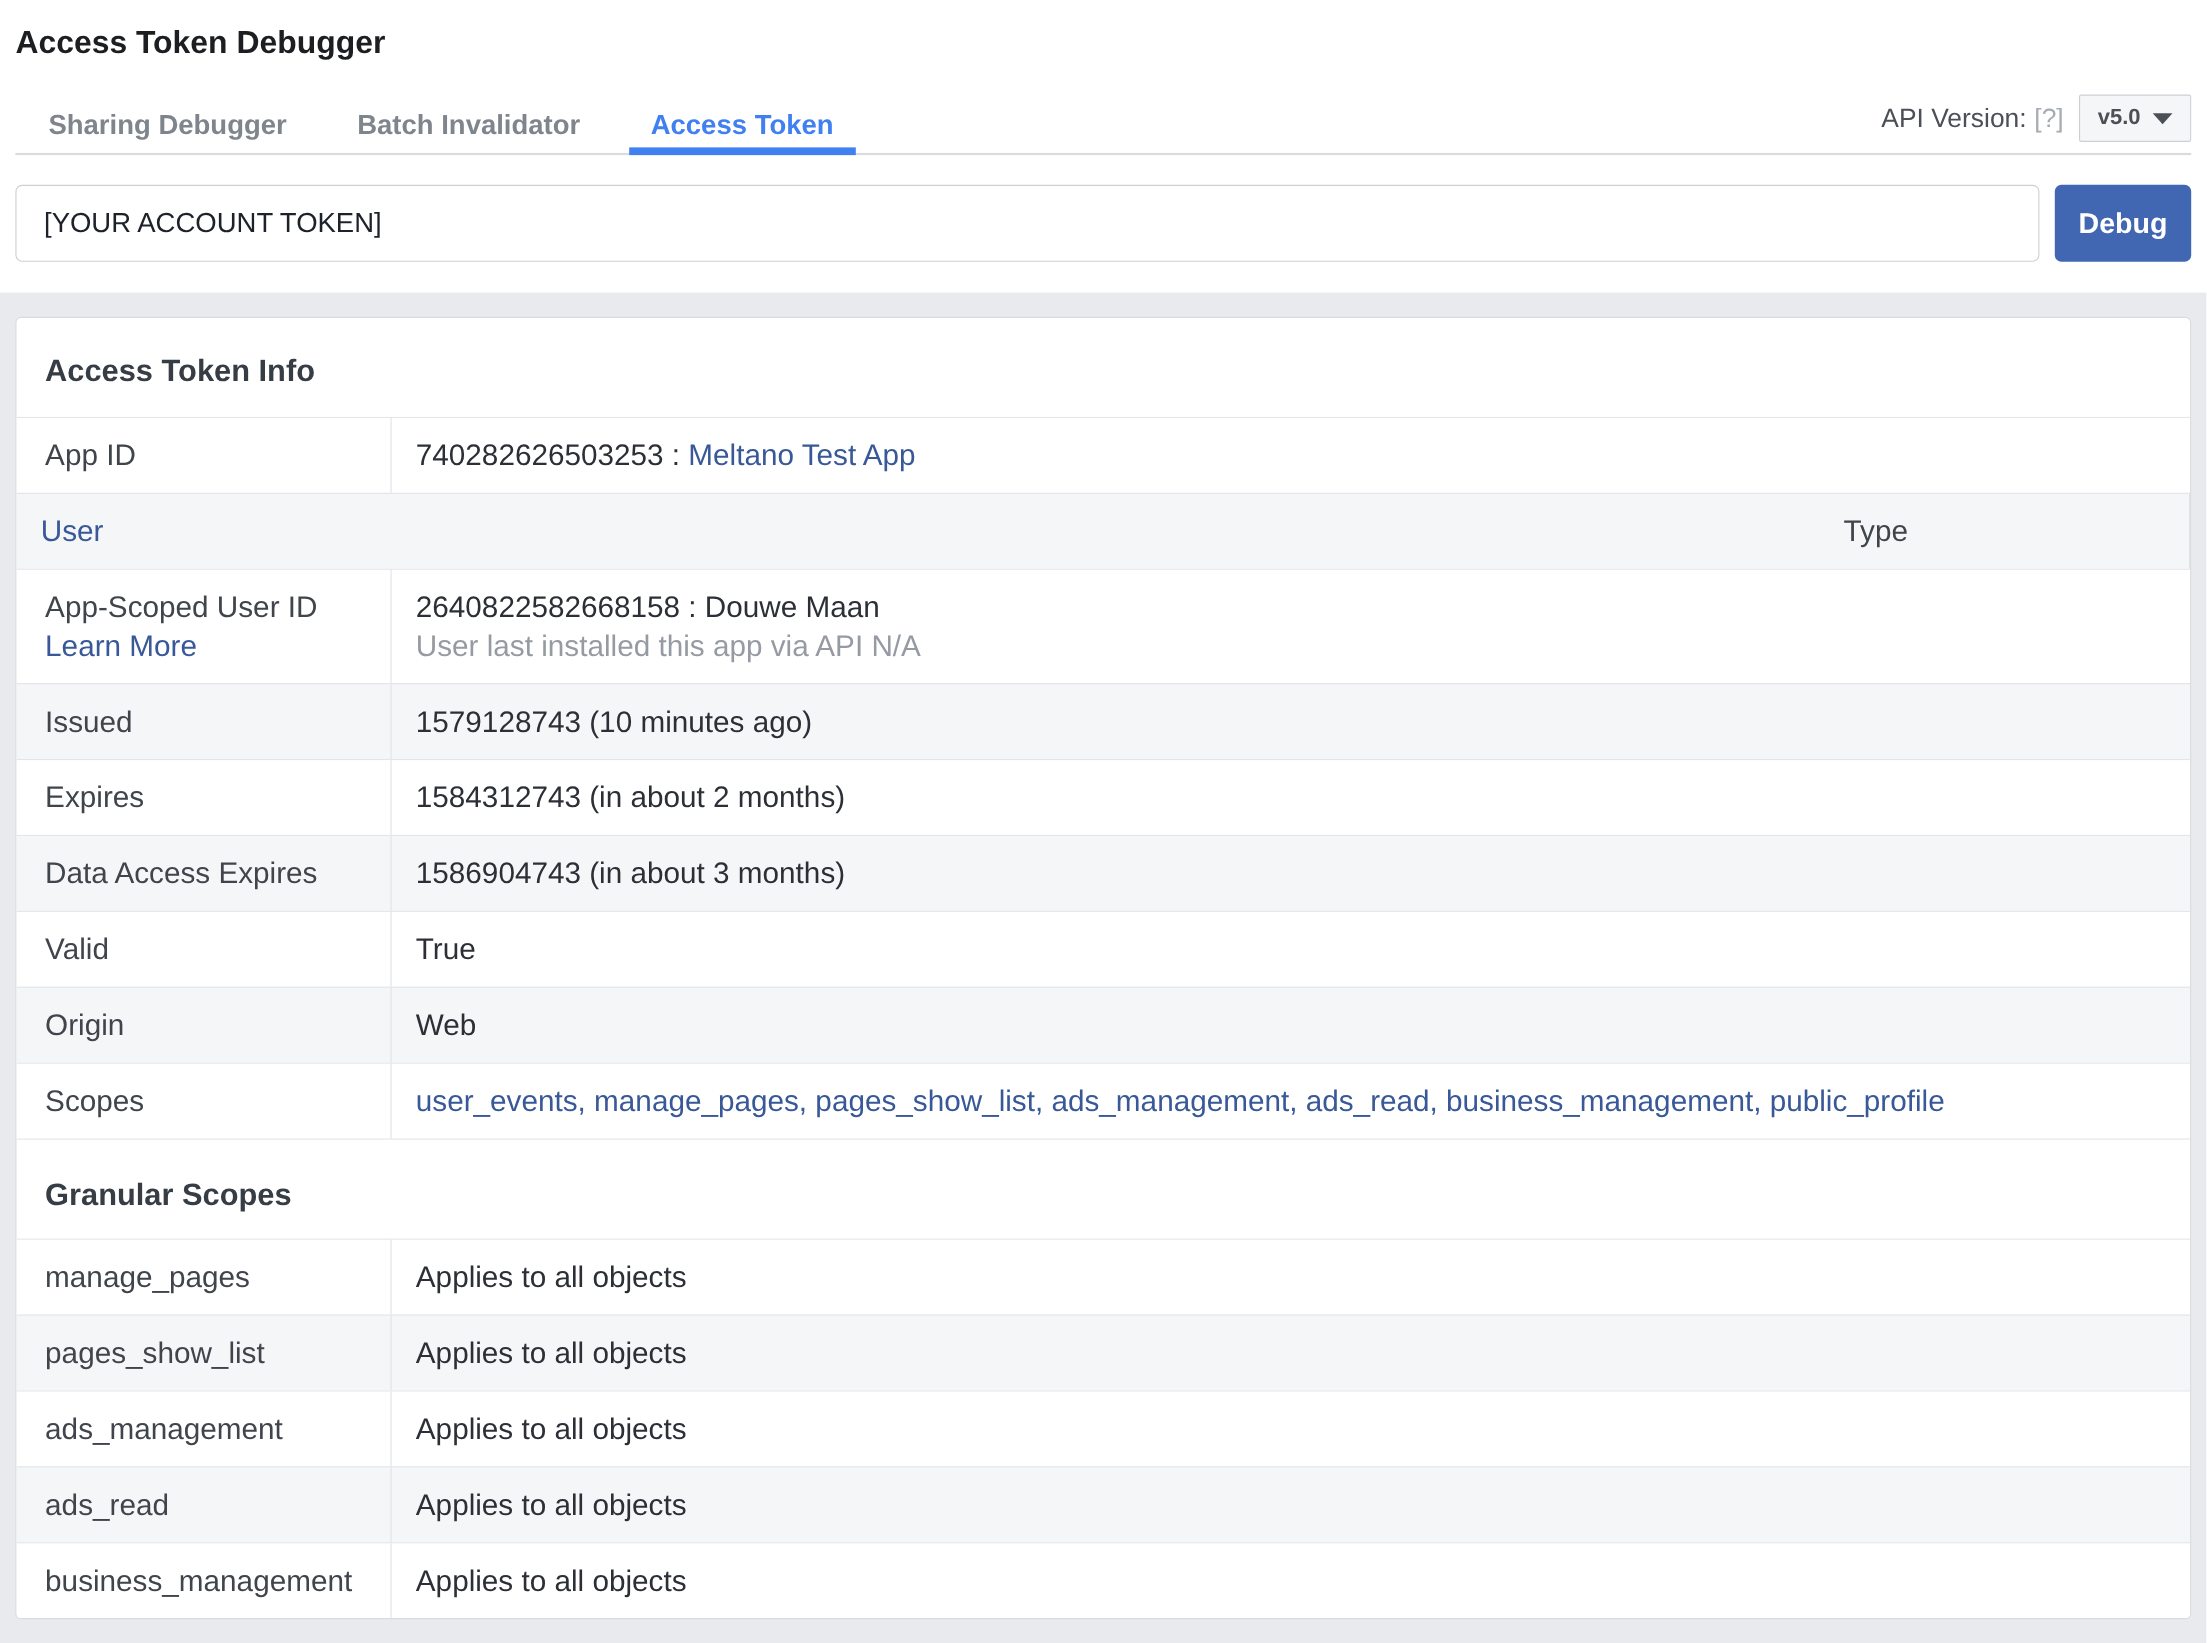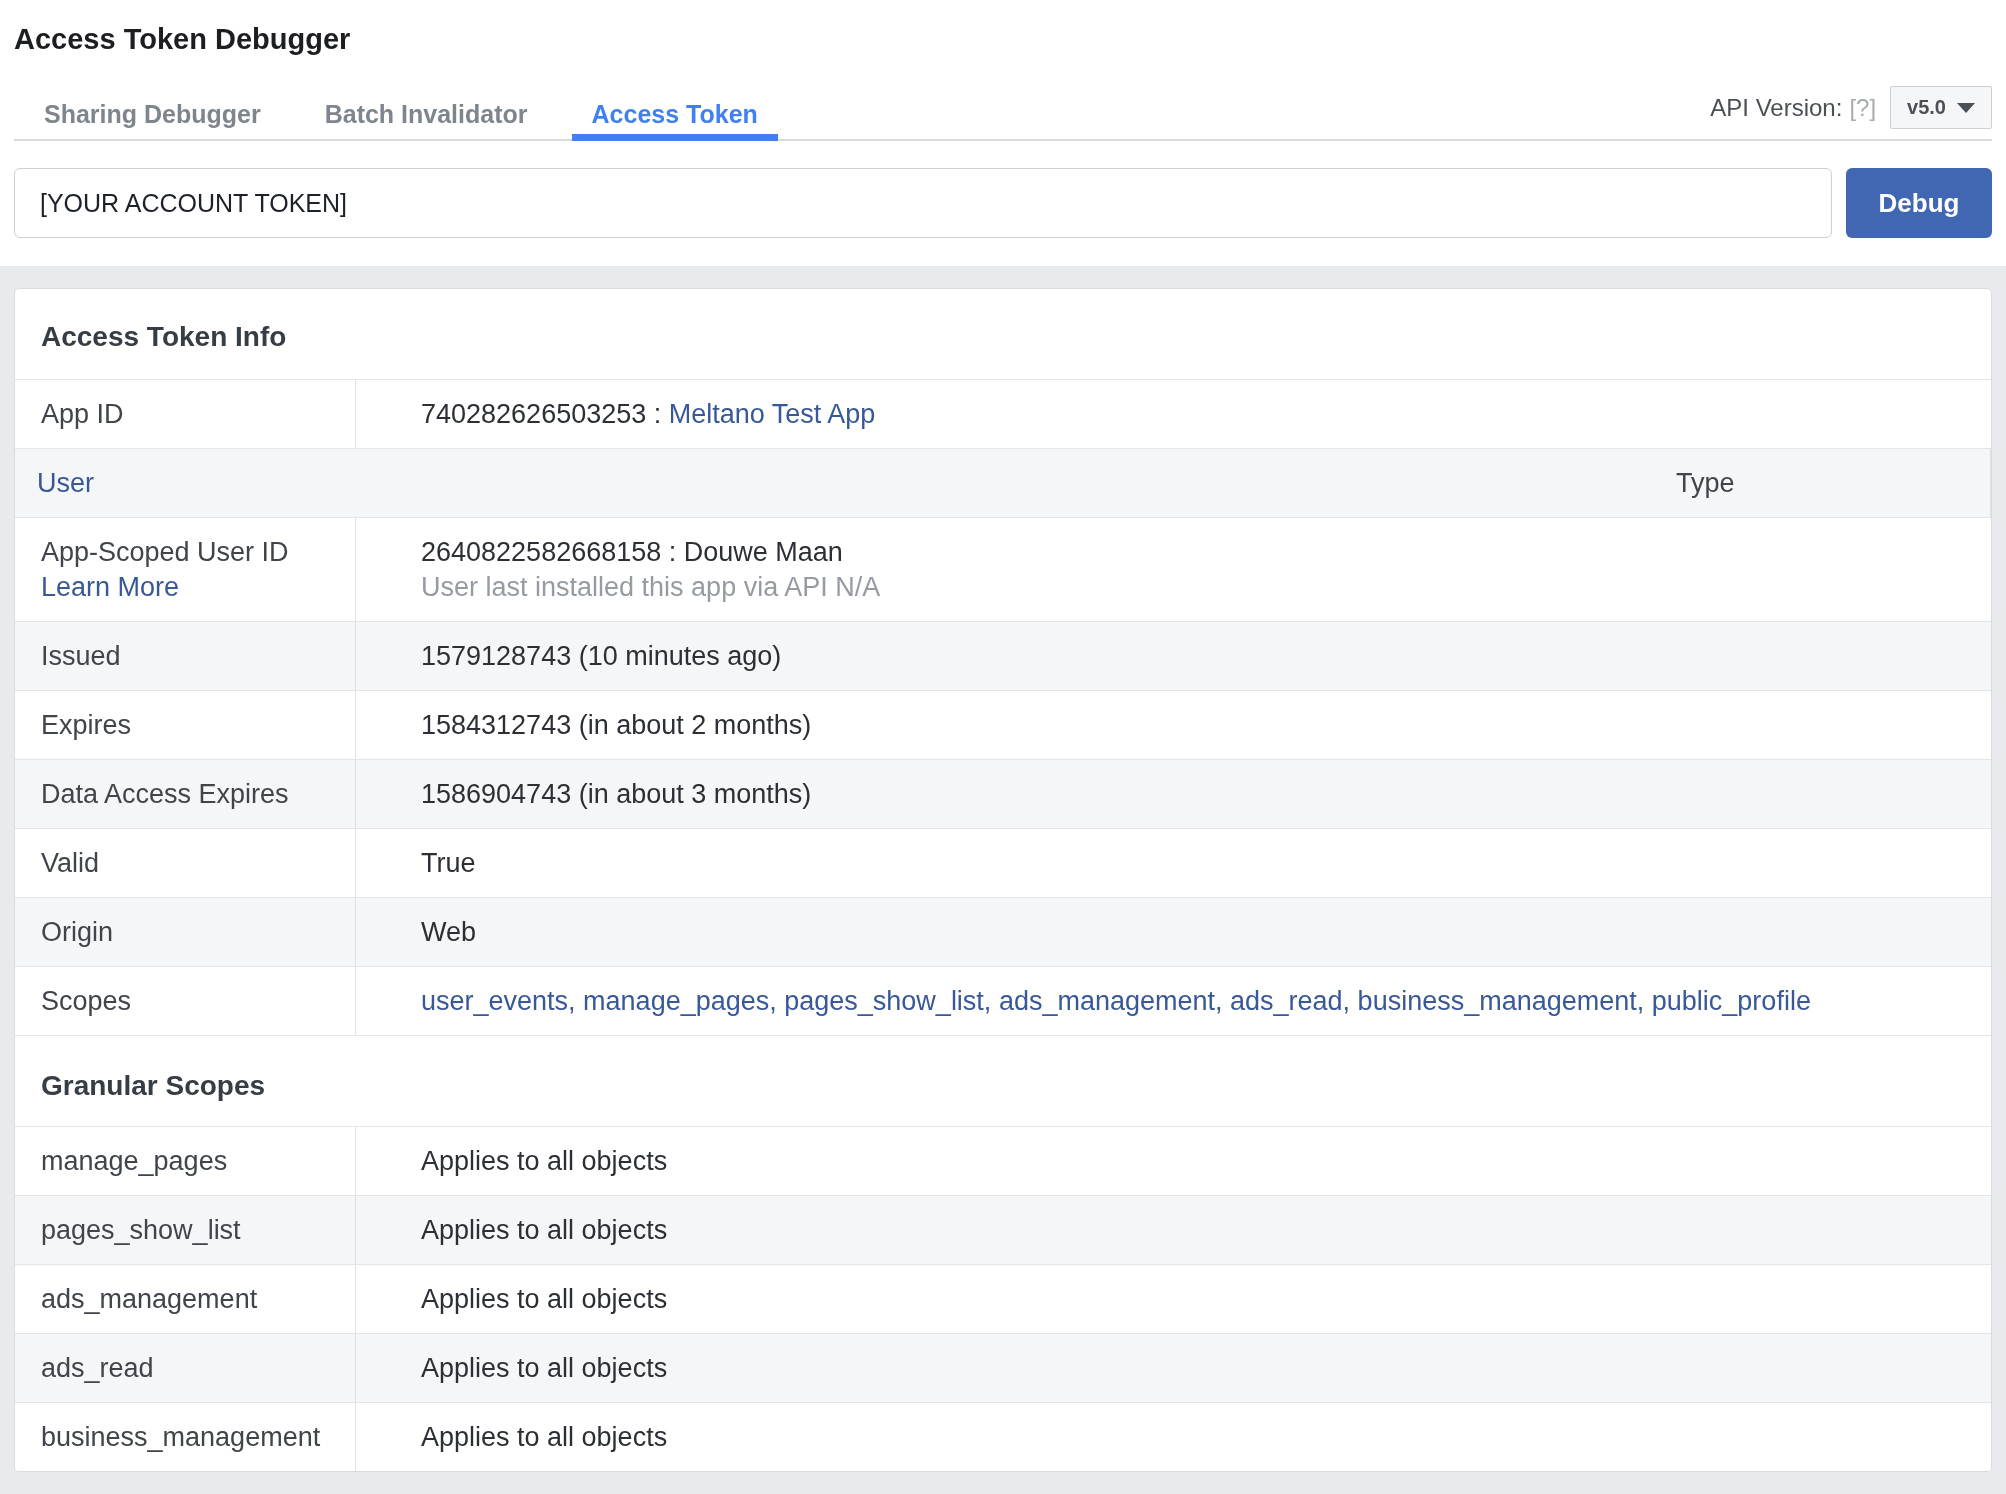--- a/index.html
+++ b/index.html
@@ -52,40 +52,40 @@
 
   .input-row{display:flex;align-items:stretch;padding:27px 0 28px;}
   .token-input{
     flex:1;height:70px;
     border:1px solid #ccd0d5;border-radius:6px;
     padding:0 25px;
     font-family:inherit;font-size:25px;color:#1d2129;
     outline:none;
   }
   .debug-btn{
-    width:146px;height:70px;margin-left:14px;flex-shrink:0;
+    width:124px;height:70px;margin-left:14px;flex-shrink:0;
     background:var(--button);border:none;border-radius:6px;
     color:#fff;font-family:inherit;font-size:26px;font-weight:700;
     cursor:pointer;
   }
 
   
   .gray{flex:1;background:#e9eaed;padding:22px 14px 12px;}
   .card{
     background:#fff;
     border:1px solid #d9dbde;border-radius:5px;
     overflow:hidden;
   }
   .card-header{
     padding:32px 26px 26px;
     font-size:28px;font-weight:700;color:#373d45;
   }
   .card-header.granular{padding:34px 26px 24px;border-top:1px solid #e3e5e8;}
 
-  .row{display:flex;border-top:1px solid #e3e5e8;background:#fff;gap:43px;}
+  .row{display:flex;border-top:1px solid #e3e5e8;background:#fff;}
   .row.alt{background:#f5f6f7;}
   .cell{padding:19px 24px;font-size:27px;line-height:30px;}
   .cell.label{
     width:341px;flex-shrink:0;
     padding-left:26px;
     border-right:1px solid #dfe1e5;
     color:#40454c;
   }
   .cell.value{flex:1;padding-left:22px;color:#2c3036;}
   .link{color:var(--link);text-decoration:none;cursor:pointer;}

